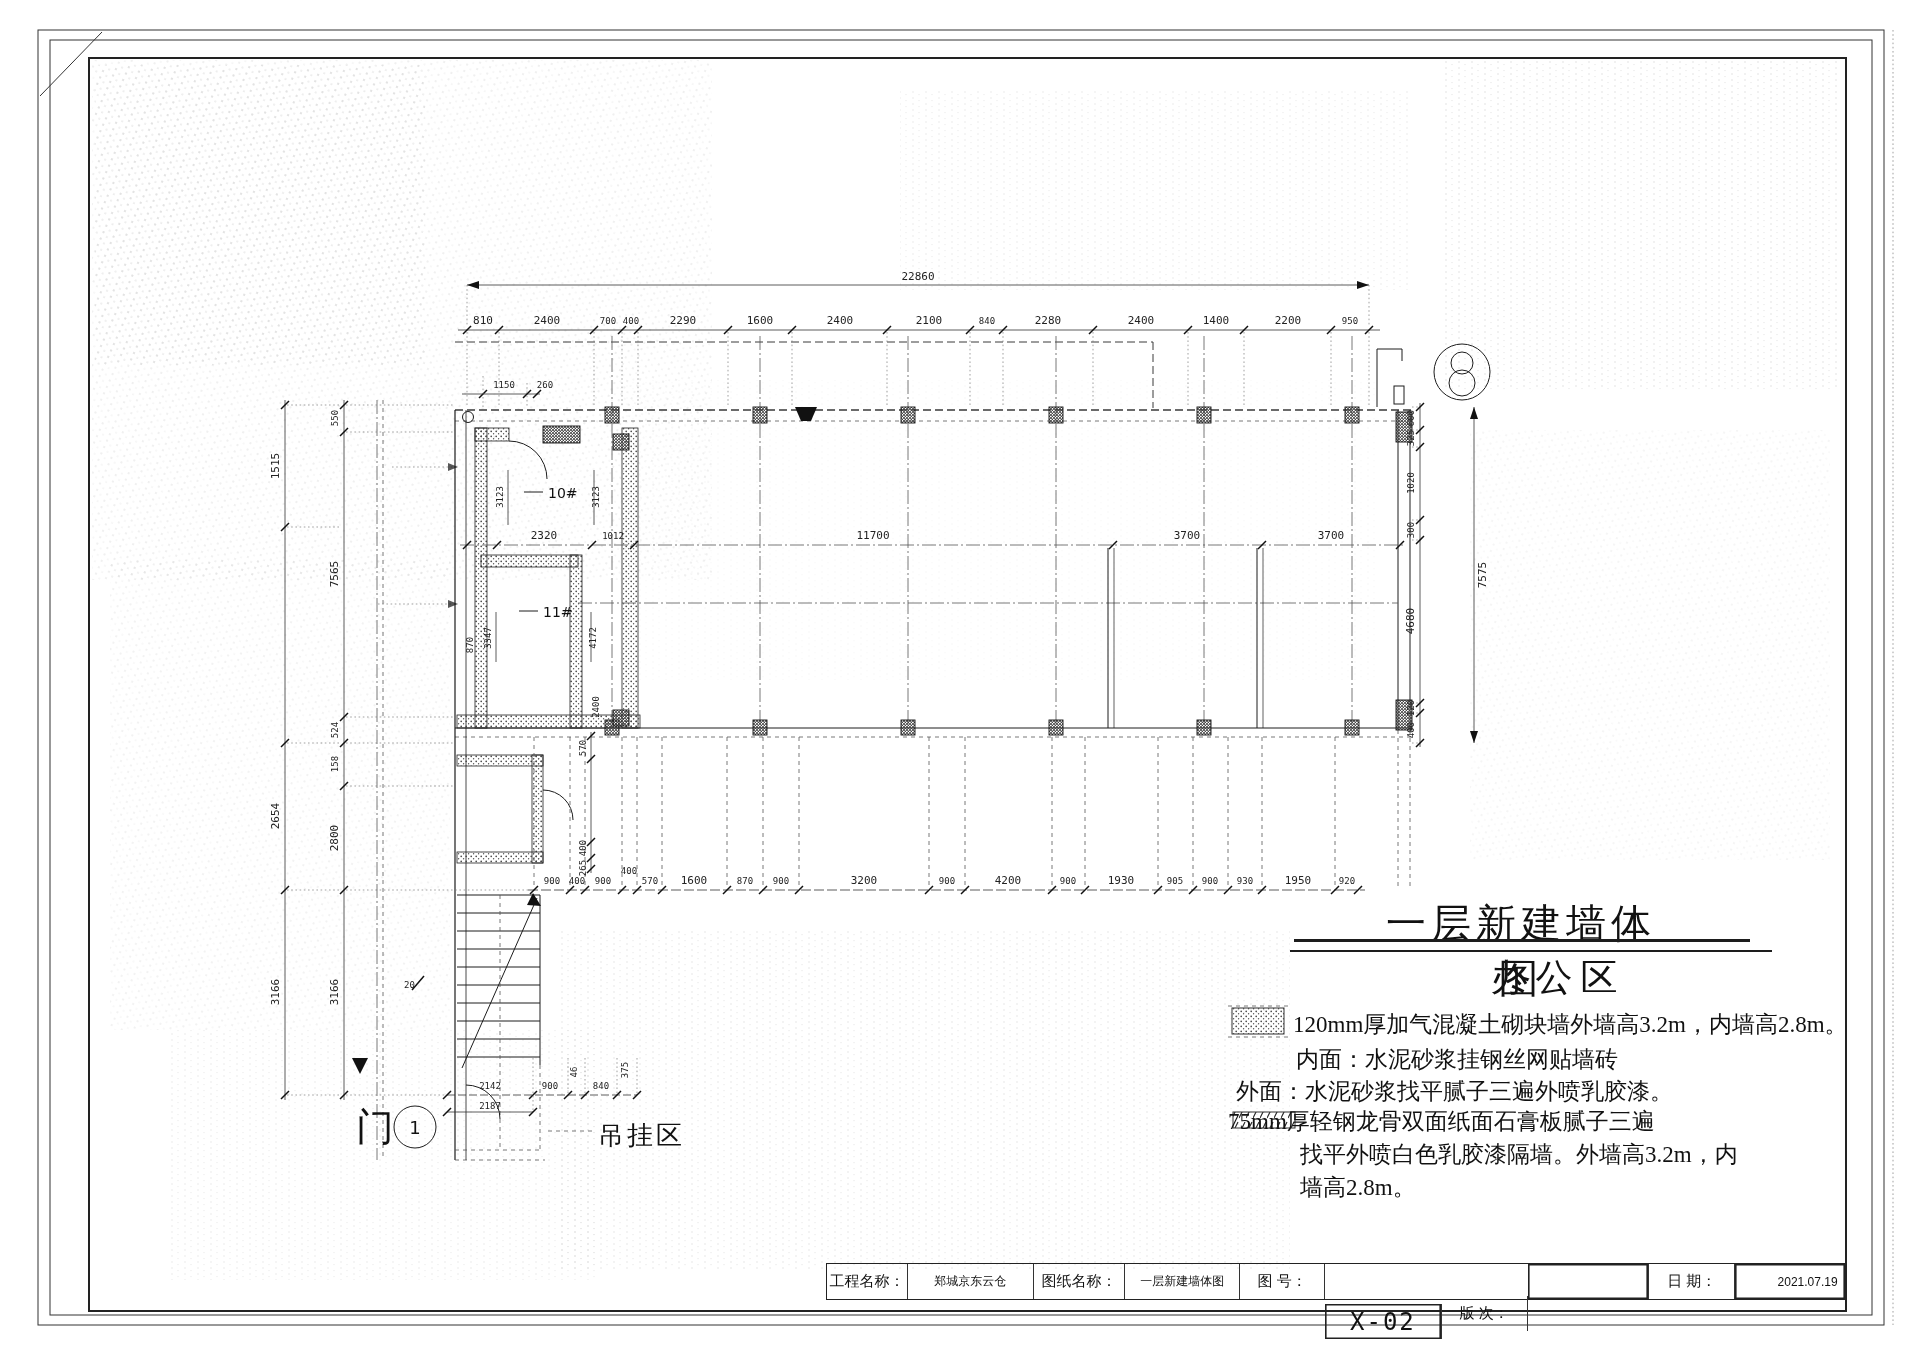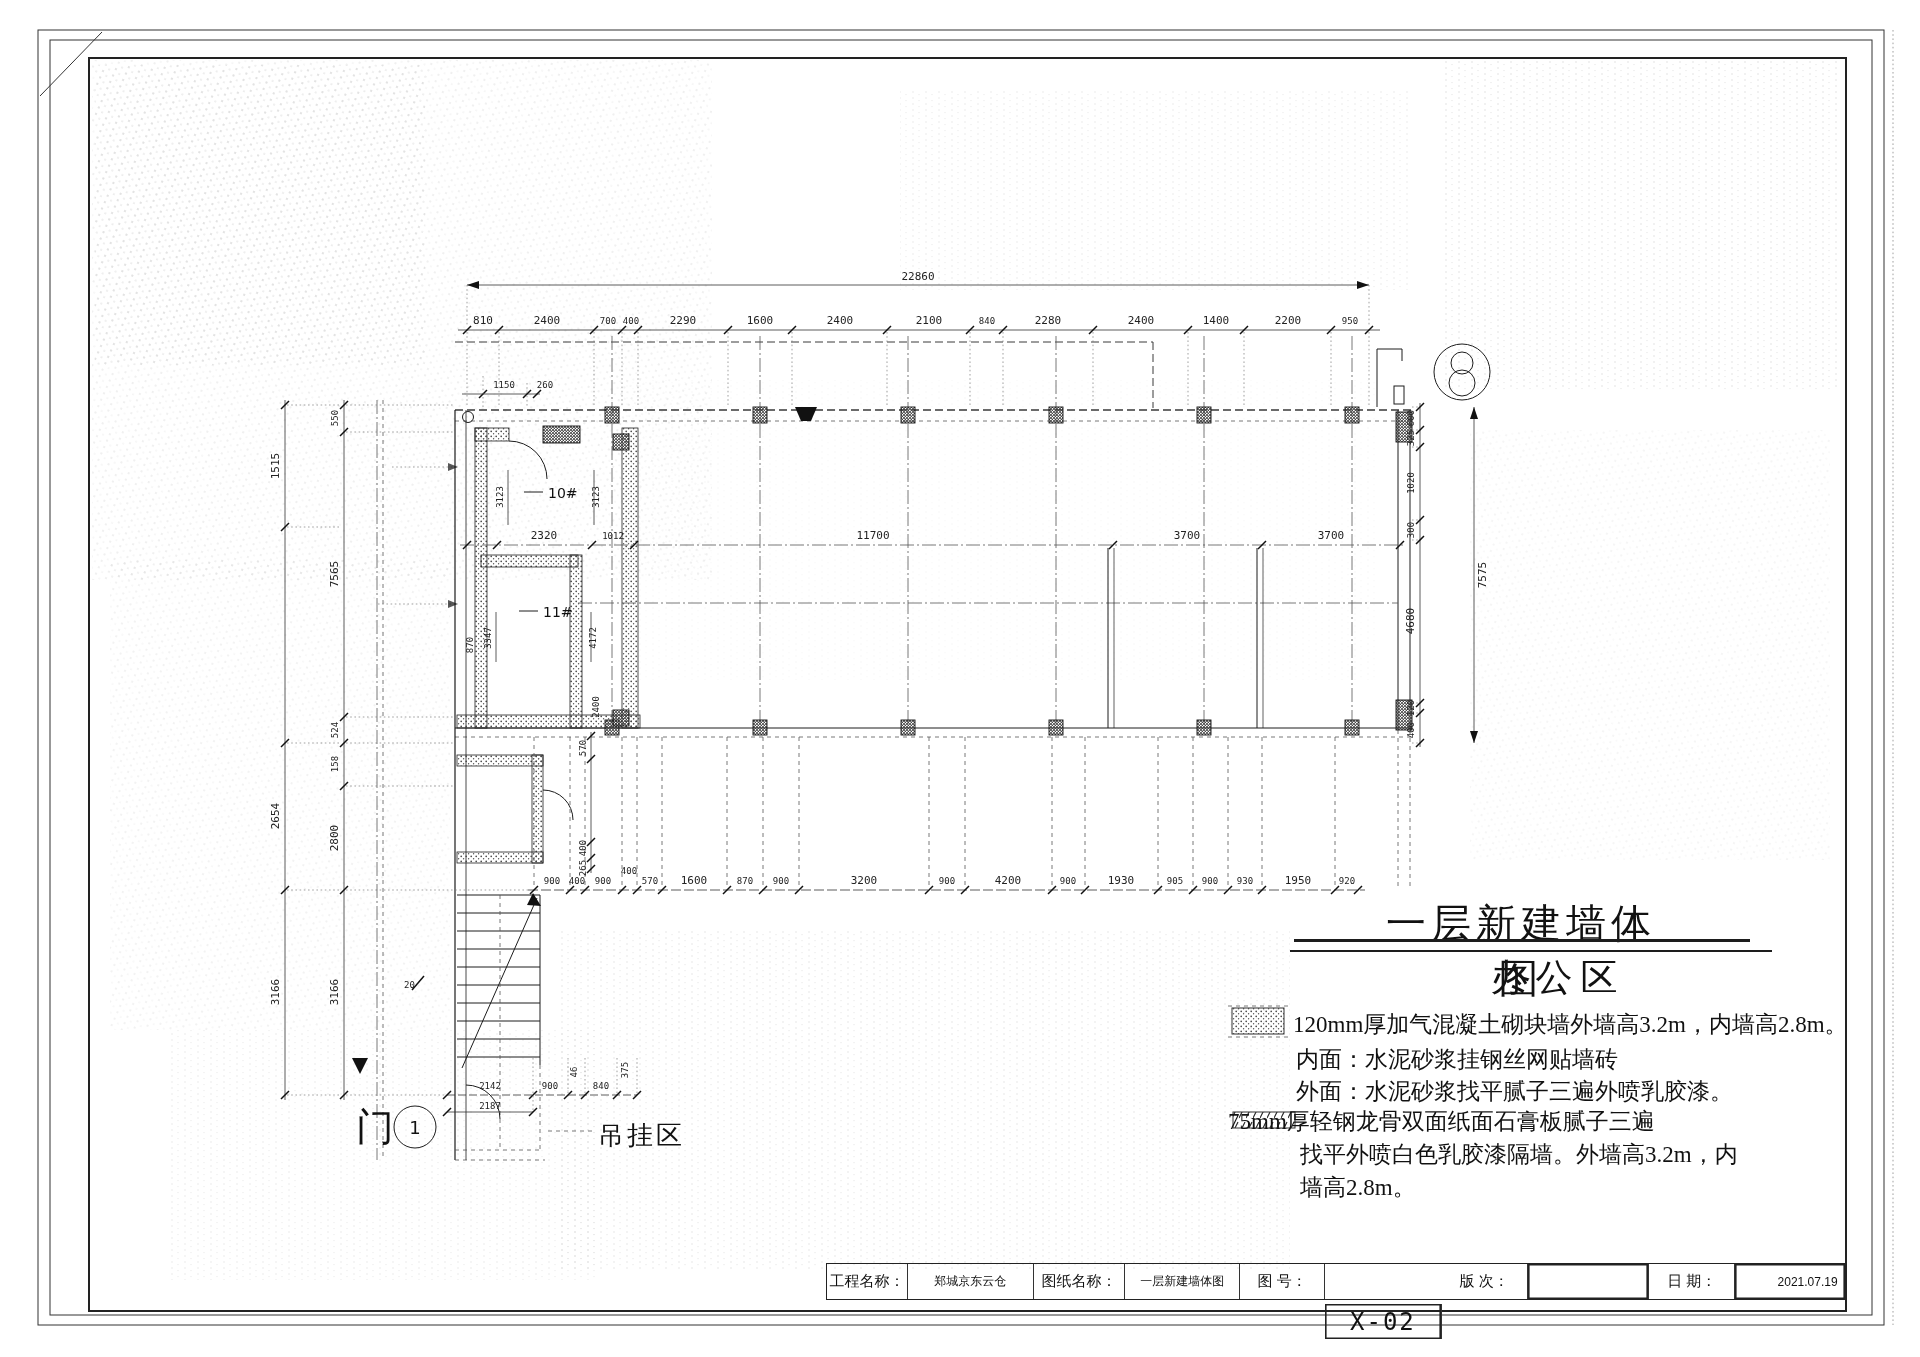--- a/index.html
+++ b/index.html
@@ -370,29 +370,29 @@
   </g>
 </svg>
 
 <div class="ov main-title" style="left:1365px;top:896px;width:312px;">一层新建墙体图</div>
 <div class="rule" style="left:1294px;top:939px;width:456px;height:3px;"></div>
 <div class="rule" style="left:1290px;top:950px;width:482px;height:1.6px;"></div>
 <div class="ov sub-title" style="left:1448px;top:953px;width:150px;">办公区</div>
 
 <div class="ov note" style="left:1293px;top:1008px;">120mm厚加气混凝土砌块墙外墙高3.2m，内墙高2.8m。</div>
 <div class="ov note" style="left:1296px;top:1043px;">内面：水泥砂浆挂钢丝网贴墙砖</div>
-<div class="ov note" style="left:1296px;top:1075px;text-align:right;">外面：水泥砂浆找平腻子三遍外喷乳胶漆。</div>
+<div class="ov note" style="left:1236px;top:1075px;text-align:right;">外面：水泥砂浆找平腻子三遍外喷乳胶漆。</div>
 <div class="ov note" style="left:1228px;top:1105px;">75mm厚轻钢龙骨双面纸面石膏板腻子三遍</div>
 <div class="ov note" style="left:1300px;top:1138px;">找平外喷白色乳胶漆隔墙。外墙高3.2m，内</div>
 <div class="ov note" style="left:1300px;top:1171px;">墙高2.8m。</div>
 
 <div class="tblock">
   <div class="tcell" style="width:81px;">工程名称：</div>
   <div class="tcell value" style="width:126px;">郑城京东云仓</div>
   <div class="tcell" style="width:92px;">图纸名称：</div>
   <div class="tcell value" style="width:115px;">一层新建墙体图</div>
   <div class="tcell" style="width:85px;">图  号：</div>
   <div class="tcell value boxed dwgno" style="width:117px;">X-02</div>
-  <div class="tcell" style="width:86px;">版  次：</div>
+  <div class="tcell" style="width:86px;margin-top:32px;">版  次：</div>
   <div class="tcell value boxed" style="width:122px;"></div>
   <div class="tcell" style="width:86px;">日  期：</div>
   <div class="tcell value boxed" style="width:110px;border-right:none;padding-left:35px;">2021.07.19</div>
 </div>
 
 </body></html>

